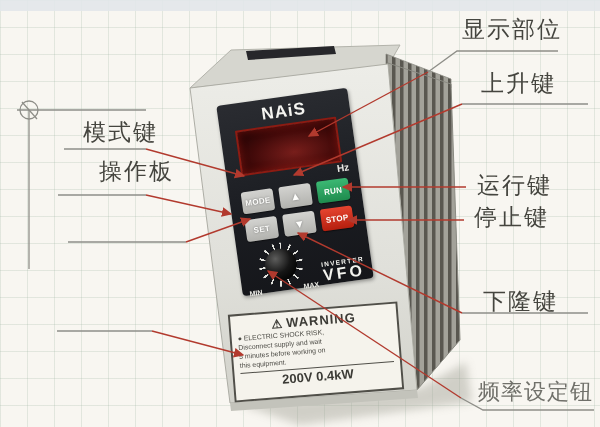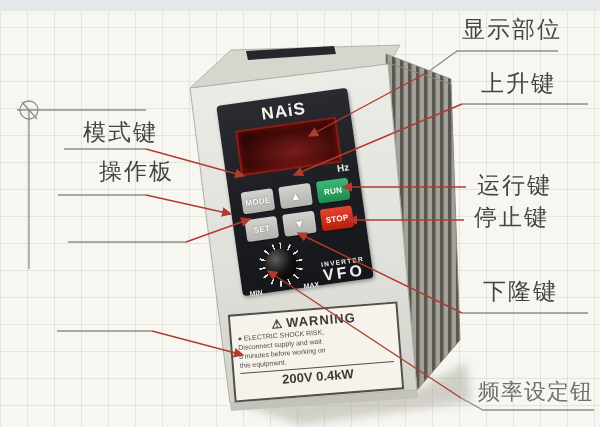--- a/index.html
+++ b/index.html
@@ -136,21 +136,21 @@
       <div>5 minutes before working on</div>
       <div>this equipment.</div>
     </div>
     <div class="warn-rating">200V 0.4kW</div>
   </div>
 
   <div class="lbl" style="left:462px;top:17px;">显示部位</div>
   <div class="lbl" style="left:481px;top:71px;">上升键</div>
   <div class="lbl" style="left:477px;top:173px;">运行键</div>
   <div class="lbl" style="left:474px;top:205px;">停止键</div>
-  <div class="lbl" style="left:483px;top:279px;">下隆键</div>
+  <div class="lbl" style="left:483px;top:289px;">下隆键</div>
   <div class="lbl faded" style="left:478px;top:380px;">频率设定钮</div>
   <div class="lbl" style="left:54px;top:120px;margin-left:29px;">模式键</div>
   <div class="lbl" style="left:60px;top:159px;margin-left:39px;">操作板</div>
 
   <svg class="lines-svg" width="600" height="427" viewBox="0 0 600 427">
     <defs>
       <marker id="arr" markerWidth="8" markerHeight="8" refX="6.5" refY="3.5" orient="auto">
         <path d="M0,0 L7.5,3.5 L0,7 Z" fill="#b23a2e"></path>
       </marker>
     </defs>

